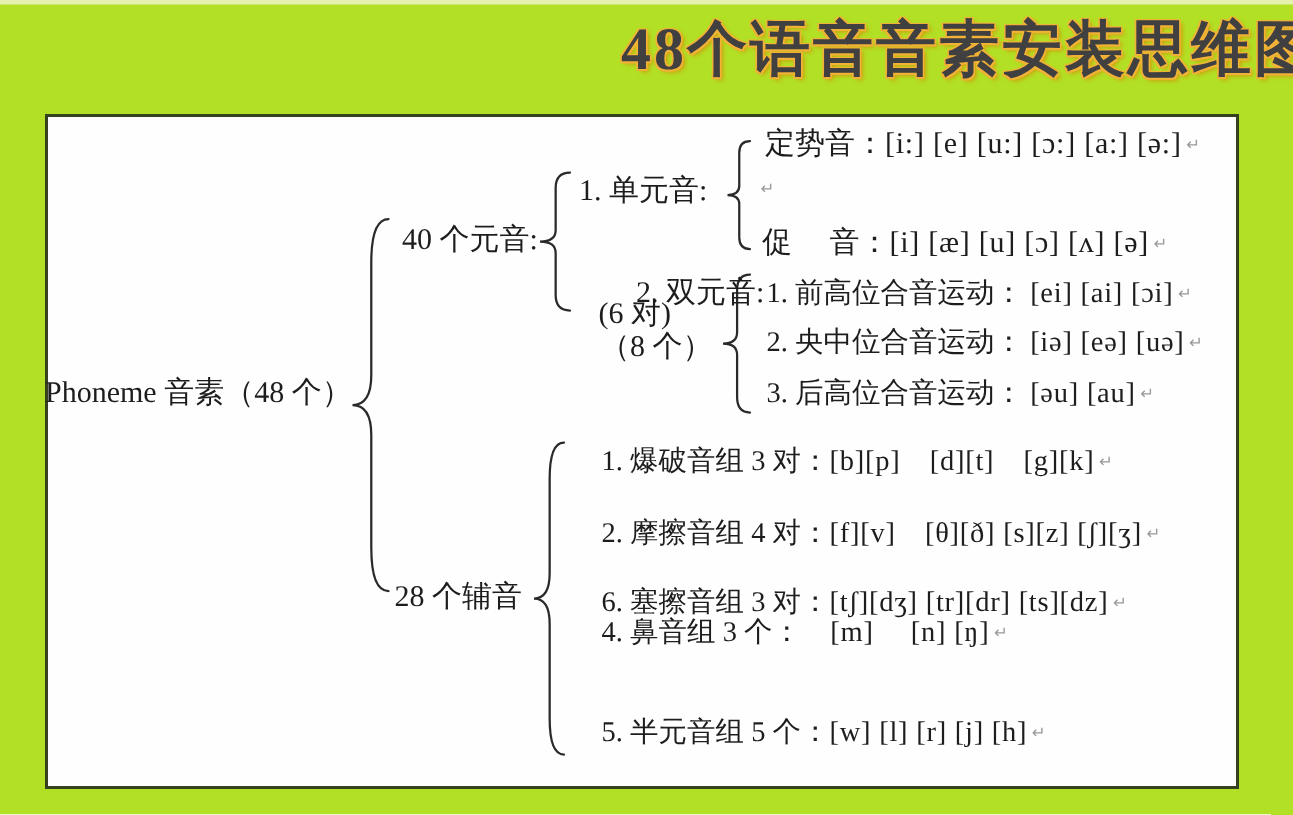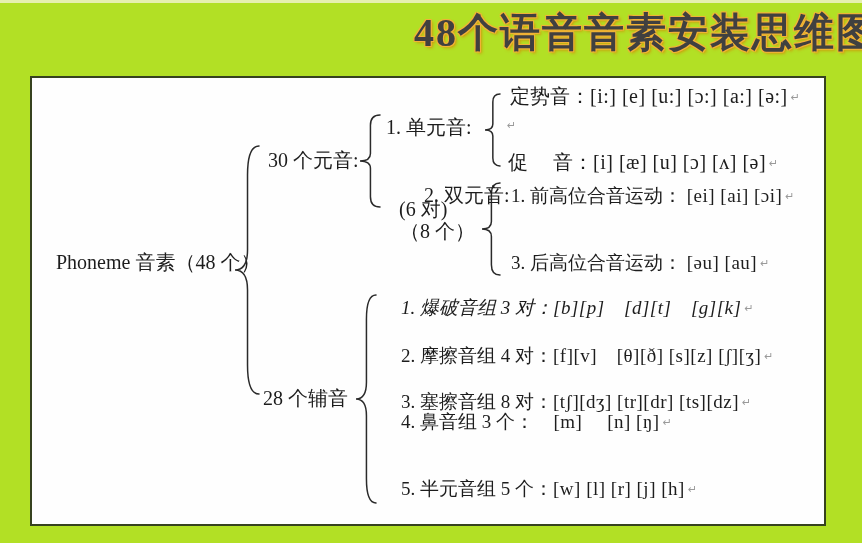--- a/index.html
+++ b/index.html
@@ -43,21 +43,21 @@
 </style>
 </head>
 <body>
 
 <div class="stage">
 
   <div class="title">48个语音音素安装思维图</div>
 
   <div class="box"></div>
 
-  <div class="node fs20" style="left:56px;top:250px;">Phoneme 音素（48 个）</div>
+  <div class="node fs20" style="left:30px;top:250px;">Phoneme 音素（48 个）</div>
 
   <svg class="brace" style="left:234px;top:145px;" width="26" height="250">
       <path d="M 25 1
              Q 13.52 1 13.52 30
              L 13.52 105
              Q 13.52 125 1 125
              Q 13.52 125 13.52 145
              L 13.52 220
              Q 13.52 249 25 249"></path>
     </svg>
@@ -91,54 +91,57 @@
   <svg class="brace" style="left:355px;top:294px;" width="22" height="210">
       <path d="M 21 1
              Q 11.440000000000001 1 11.440000000000001 25.2
              L 11.440000000000001 88.2
              Q 11.440000000000001 105 1 105
              Q 11.440000000000001 105 11.440000000000001 121.8
              L 11.440000000000001 184.8
              Q 11.440000000000001 209 21 209"></path>
     </svg>
 
-  <div class="node fs20" style="left:268px;top:148px;">30 个元音:</div>
+  <div class="node fs20" style="left:268px;top:148px;">40 个元音:</div>
 
   <div class="node fs20" style="left:386px;top:115px;">1. 单元音:</div>
   <div class="node fs20" style="left:399px;top:149px;margin-top:48px;">(6 对)</div>
 
   <span class="eol" style="position:absolute;left:504px;top:119px;">↵</span>
 
   <div class="node fs20" style="left:508px;top:150px;">
     <span>促　 音：</span><span class="phon">[i] [æ] [u]  [ɔ]  [ʌ] [ə]</span><span class="eol">↵</span>
   </div>
   <div class="node fs20" style="left:510px;top:84px;">
     <span>定势音：</span><span class="phon">[i:] [e] [u:] [ɔ:] [a:] [ə:]</span><span class="eol">↵</span>
   </div>
 
   <div class="node fs20" style="left:386px;top:183px;margin-left:38px;">2. 双元音:</div>
   <div class="node fs20" style="left:400px;top:219px;">（8 个）</div>
 
   <div class="node fs19" style="left:491px;top:184px;">
     <span>1. 前高位合音运动：</span> <span class="phon">[ei] [ai] [ɔi]</span><span class="eol">↵</span>
   </div>
+  <div class="node fs19" style="left:491px;top:217px;">
+    <span>2. 央中位合音运动：</span> <span class="phon">[iə] [eə] [uə]</span><span class="eol">↵</span>
+  </div>
   <div class="node fs19" style="left:491px;top:251px;">
     <span>3. 后高位合音运动：</span> <span class="phon">[əu] [au]</span><span class="eol">↵</span>
   </div>
 
   <div class="node fs20" style="left:263px;top:386px;">28 个辅音</div>
 
-  <div class="node fs19" style="left:381px;top:296px;font-style:italic;">
+  <div class="node fs19" style="left:381px;top:296px;">
     <span>1. 爆破音组 3 对：</span><span class="phon">[b][p]　[d][t]　[g][k]</span><span class="eol">↵</span>
   </div>
   <div class="node fs19" style="left:381px;top:344px;">
     <span>2. 摩擦音组 4 对：</span><span class="phon">[f][v]　[θ][ð]  [s][z]  [ʃ][ʒ]</span><span class="eol">↵</span>
   </div>
   <div class="node fs19" style="left:381px;top:390px;">
-    <span>3. 塞擦音组 8 对：</span><span class="phon">[tʃ][dʒ]  [tr][dr]  [ts][dz]</span><span class="eol">↵</span>
+    <span>6. 塞擦音组 3 对：</span><span class="phon">[tʃ][dʒ]  [tr][dr]  [ts][dz]</span><span class="eol">↵</span>
   </div>
   <div class="node fs19" style="left:381px;top:410px;">
     <span>4. 鼻音组 3 个：</span><span class="phon">　[m]　 [n]  [ŋ]</span><span class="eol">↵</span>
   </div>
   <div class="node fs19" style="left:381px;top:477px;">
     <span>5. 半元音组 5 个：</span><span class="phon">[w] [l] [r] [j] [h]</span><span class="eol">↵</span>
   </div>
 
 </div>
 

